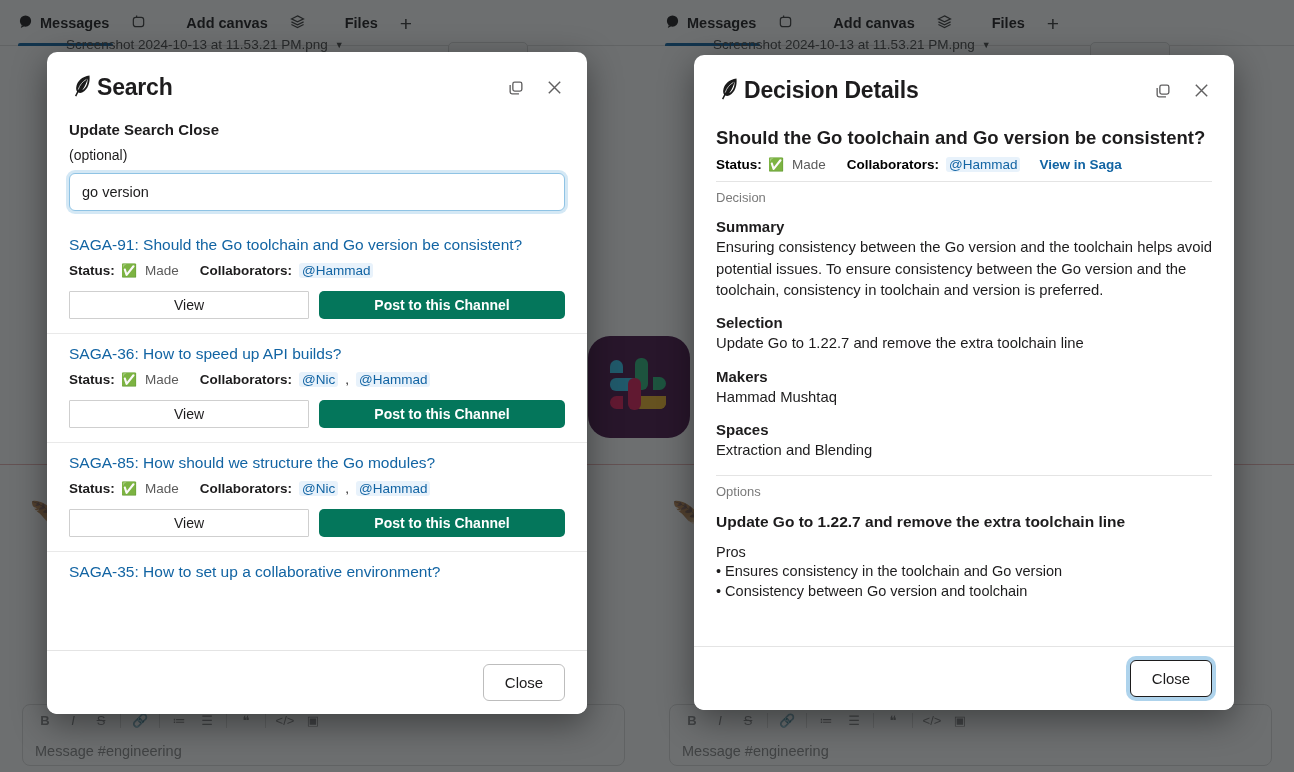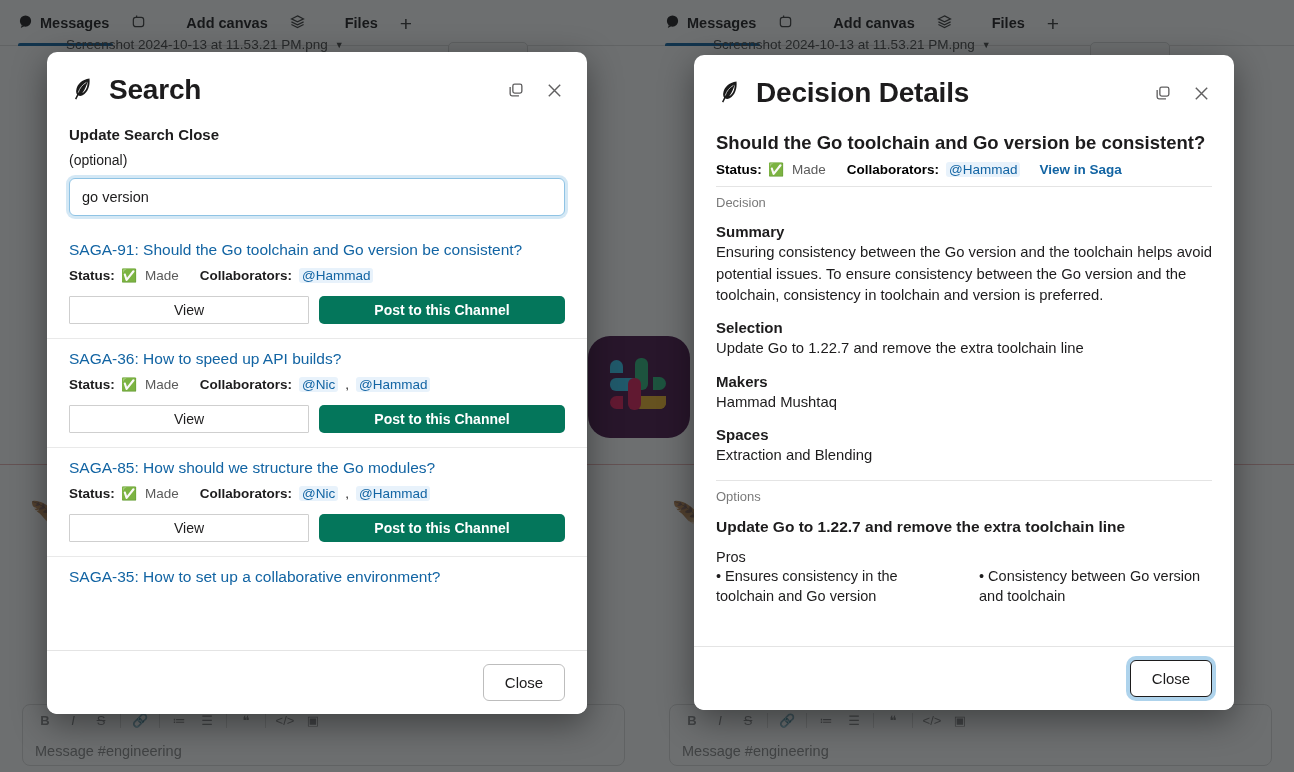--- a/index.html
+++ b/index.html
@@ -49,21 +49,21 @@
   .fmt-sep { width:1px; height:15px; background:#dcdcdc; margin:0 5px; }
   .composer .ph { padding:8px 12px 0 12px; font-size:14.5px; color:#8b8b8b; }
 
   .dimmer { position:absolute; inset:0; background:rgba(20,22,25,0.62); }
 
   
   .modal { position:absolute; background:#fff; border-radius:10px;
            box-shadow:0 10px 34px rgba(0,0,0,.42); display:flex; flex-direction:column; overflow:hidden; }
   .modal-head { display:flex; align-items:center; padding:22px 22px 10px 22px; }
   .mh-logo { width:28px; font-size:21px; line-height:1; color:#121212; text-align:center; }
-  .mh-title { font-size:28px; font-weight:700; color:#1d1c1d; letter-spacing:-.2px;margin-left:12px; }
+  .mh-title { font-size:23px; font-weight:700; color:#1d1c1d; letter-spacing:-.2px; }
   .mh-actions { margin-left:auto; display:flex; align-items:center; gap:18px; }
   .ic-btn { width:21px; height:21px; color:#616061; display:flex; align-items:center; justify-content:center; }
   .modal-body { flex:1; overflow:hidden; position:relative; }
   .modal-foot { border-top:1px solid #e4e4e4; padding:13px 22px; display:flex; justify-content:flex-end; background:#fff; }
   .btn-close { min-width:82px; padding:9px 20px; border:1px solid #bdbdbd; border-radius:6px;
                background:#fff; font-size:15px; color:#1d1c1d; font-family:inherit; }
   .btn-close.focused { box-shadow:0 0 0 4px #aed3ec; border-color:#1d1c1d; }
 
   
   #search-modal { left:47px; top:52px; width:540px; height:662px; }
@@ -92,21 +92,21 @@
   .d-title { font-size:18.5px; font-weight:700; color:#1d1c1d; padding:12px 22px 0 22px; line-height:1.3; }
   .d-meta { display:flex; align-items:center; gap:7px; font-size:13.5px; padding:7px 22px 0 22px; }
   .link-bold { color:#1264a3; font-weight:700; }
   .hr { height:1px; background:#e4e4e4; margin:9px 22px 0 22px; }
   .muted-label { font-size:13px; color:#7a7a7a; padding:8px 22px 0 22px; }
   .blk { padding:13px 22px 0 22px; }
   .blk h4 { font-size:15px; font-weight:700; color:#1d1c1d; margin-bottom:2px; }
   .blk p { font-size:14.8px; color:#1d1c1d; line-height:1.45; }
   .opt-title { font-size:15.5px; font-weight:700; color:#1d1c1d; padding:14px 22px 0 22px; }
   .pros-label { font-size:14.5px; color:#1d1c1d; padding:13px 22px 0 22px; }
-  .pros-grid { display:grid; grid-template-columns:1fr 1fr; gap:0 30px; padding:1px 22px 0 22px; }
+  .pros-grid { display:grid; grid-template-columns:1fr; gap:0 30px; padding:1px 22px 0 22px; }
   .pros-grid li { list-style:none; font-size:14.5px; color:#1d1c1d; line-height:1.42; }
   .clip-fade { position:absolute; left:0; right:0; bottom:0; height:12px;
                background:linear-gradient(rgba(255,255,255,0), #fff 85%); }
 </style>
 </head>
 <body>
 
 <div id="stage">
 
   <div class="bg-pane left">

